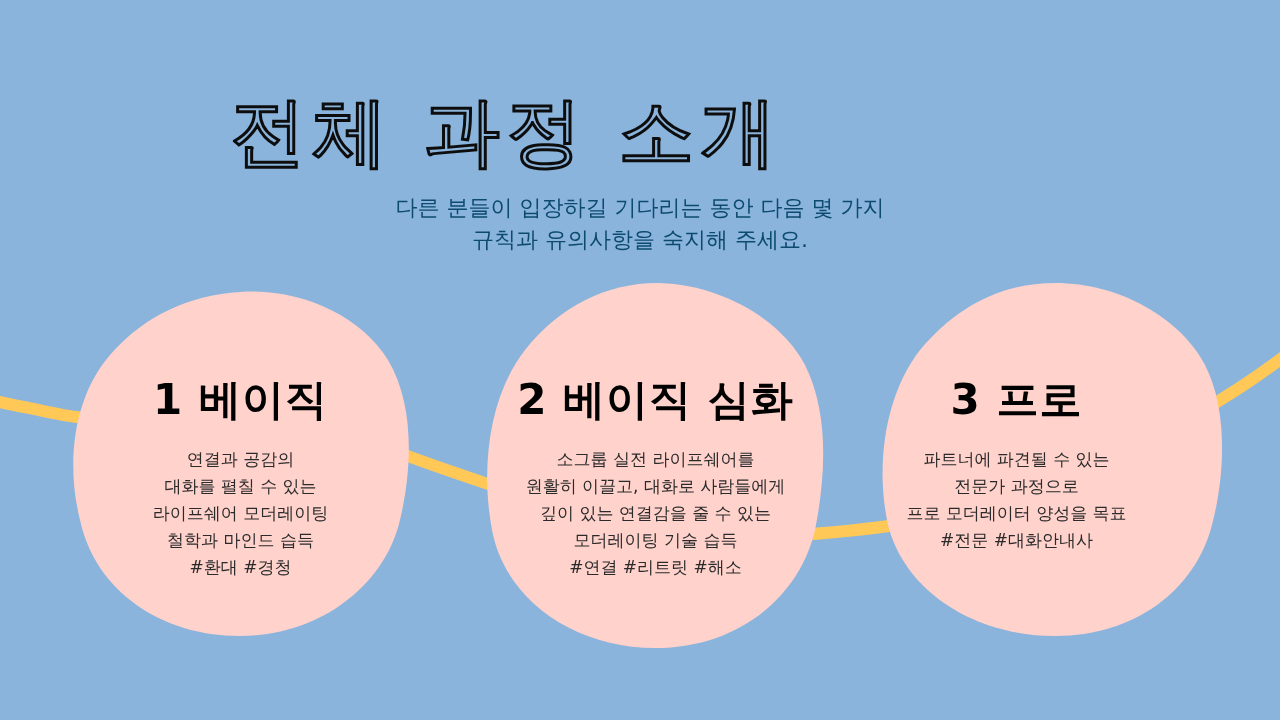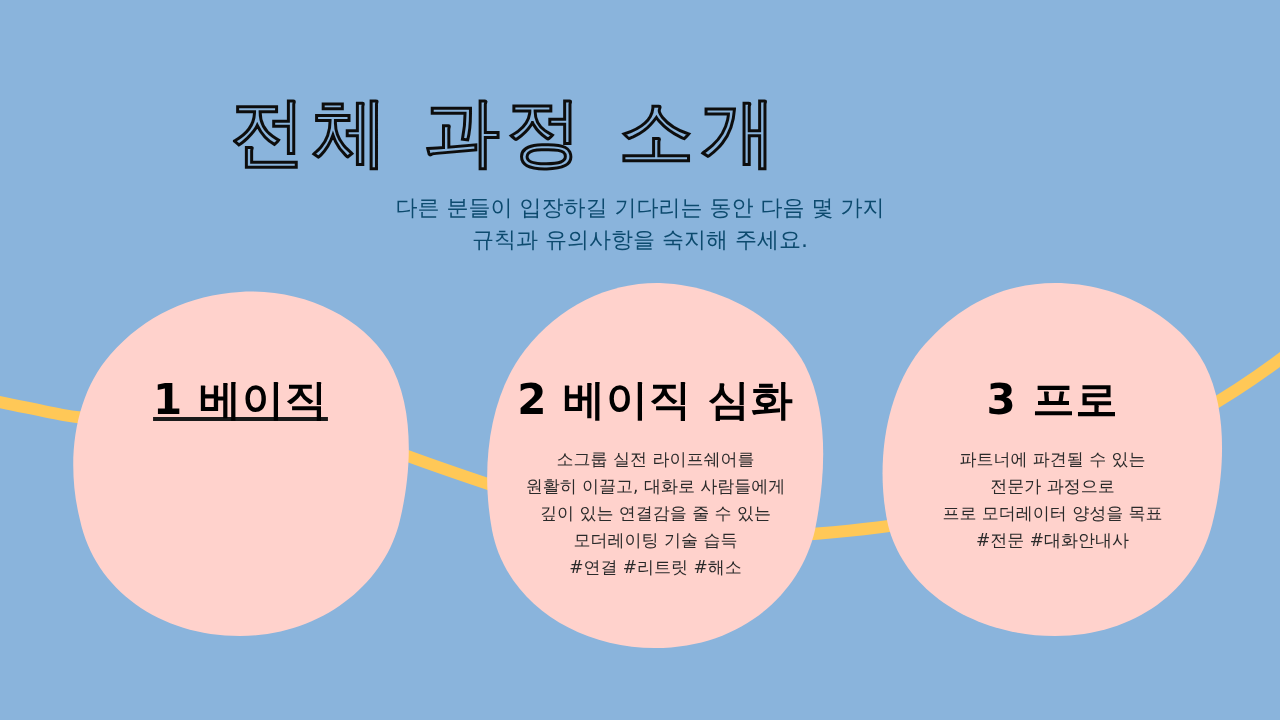--- a/index.html
+++ b/index.html
@@ -41,36 +41,43 @@
     <path fill="#ffd2cc" d="M 660 283 C 720 285, 780 318, 805 365 C 830 415, 825 480, 815 530 C 800 595, 740 648, 655 648 C 575 648, 505 600, 492 530 C 480 465, 490 395, 525 350 C 560 305, 610 282, 660 283 Z"></path>
     <path fill="#ffd2cc" d="M 1055 283 C 1120 283, 1180 318, 1205 365 C 1228 410, 1225 475, 1212 525 C 1195 590, 1135 636, 1055 636 C 975 636, 905 592, 888 525 C 875 465, 885 395, 920 350 C 955 308, 1000 283, 1055 283 Z"></path>
   </svg>
 
   <div class="title">전체 과정 소개</div>
   <div class="subtitle">
     <div>다른 분들이 입장하길 기다리는 동안 다음 몇 가지</div>
     <div>규칙과 유의사항을 숙지해 주세요.</div>
   </div>
 
-  <div class="card" style="left:73px; top:374px; width:335px;text-decoration:underline;">
+  <div class="card" style="left:73px; top:374px; width:335px;">
     <h2 class="card-heading">1 베이직</h2>
+    <div class="card-body">
+      <div>연결과 공감의</div>
+      <div>대화를 펼칠 수 있는</div>
+      <div>라이프쉐어 모더레이팅</div>
+      <div>철학과 마인드 습득</div>
+      <div>#환대 #경청</div>
+    </div>
   </div>
 
   <div class="card" style="left:487px; top:374px; width:337px;">
     <h2 class="card-heading">2 베이직 심화</h2>
     <div class="card-body">
       <div>소그룹 실전 라이프쉐어를</div>
       <div>원활히 이끌고, 대화로 사람들에게</div>
       <div>깊이 있는 연결감을 줄 수 있는</div>
       <div>모더레이팅 기술 습득</div>
       <div>#연결 #리트릿 #해소</div>
     </div>
   </div>
 
-  <div class="card" style="left:880px; top:374px; width:345px;">
+  <div class="card" style="left:844px; top:374px; width:345px;">
     <h2 class="card-heading">3 프로</h2>
     <div class="card-body">
       <div>파트너에 파견될 수 있는</div>
       <div>전문가 과정으로</div>
       <div>프로 모더레이터 양성을 목표</div>
       <div>#전문 #대화안내사</div>
     </div>
   </div>
 </div>
 

